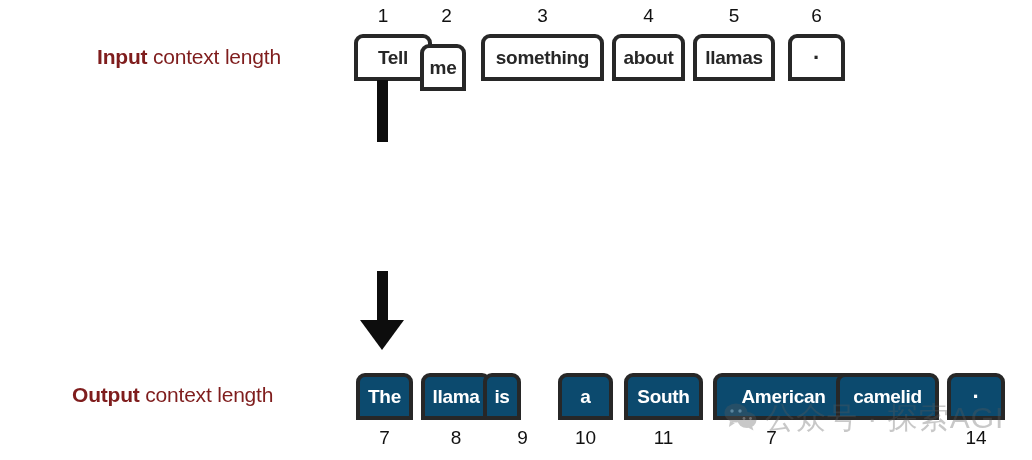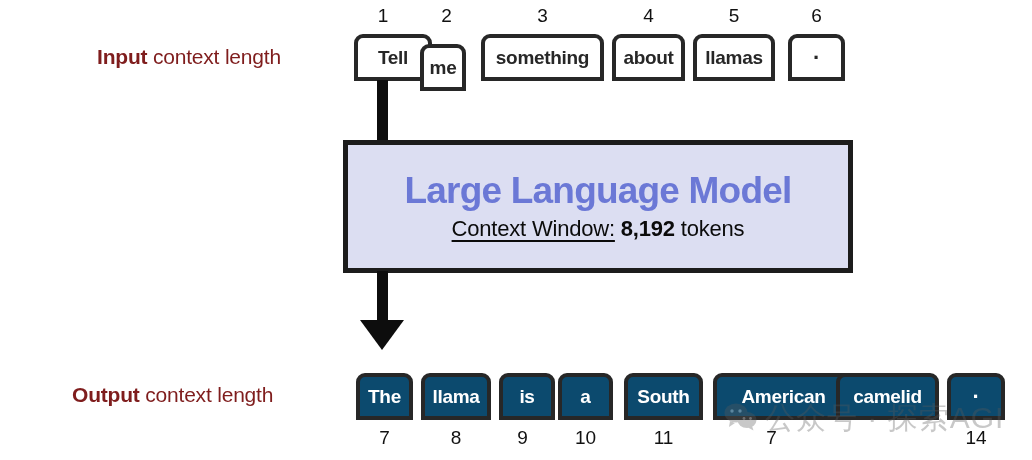--- a/index.html
+++ b/index.html
@@ -151,44 +151,38 @@
       </div>
       <div class="tok-num" style="left: 693px; width: 82px; top: 5px;">5</div>
       <div class="token in" style="left: 788px; top: 34px; width: 57px;">
         <span class="dot">·</span>
       </div>
       <div class="tok-num" style="left: 788px; width: 57px; top: 5px;">6</div>
     </div>
 
   <div id="arrow-in-line" class="conn"></div>
 
-  <div id="llm-box">
-    <div id="llm-title">Large Language Model</div>
-    <div id="llm-sub">
-      <span class="u">Context Window:</span><span class="b"> 8,192</span><span> tokens</span>
-    </div>
-  </div>
 
   <div id="arrow-out-line" class="conn"></div>
   <div id="arrow-out-head"></div>
 
   <div id="output-label" class="row-label">
     <span class="strong">Output</span><span> context length</span>
   </div>
 
   <div id="output-tokens">
       <div class="token out" style="left: 356px; top: 373px; width: 57px;">
         <span>The</span>
       </div>
       <div class="tok-num" style="left: 356px; width: 57px; top: 427px;">7</div>
       <div class="token out" style="left: 421px; top: 373px; width: 70px;">
         <span>llama</span>
       </div>
       <div class="tok-num" style="left: 421px; width: 70px; top: 427px;">8</div>
-      <div class="token out" style="left: 499px; top: 373px; width: 56px;">
+      <div class="token out" style="left: 483px; top: 373px; width: 38px;">
         <span>is</span>
       </div>
       <div class="tok-num" style="left: 499px; width: 47px; top: 427px;">9</div>
       <div class="token out" style="left: 558px; top: 373px; width: 55px;">
         <span>a</span>
       </div>
       <div class="tok-num" style="left: 558px; width: 55px; top: 427px;">10</div>
       <div class="token out" style="left: 624px; top: 373px; width: 79px;">
         <span>South</span>
       </div>

